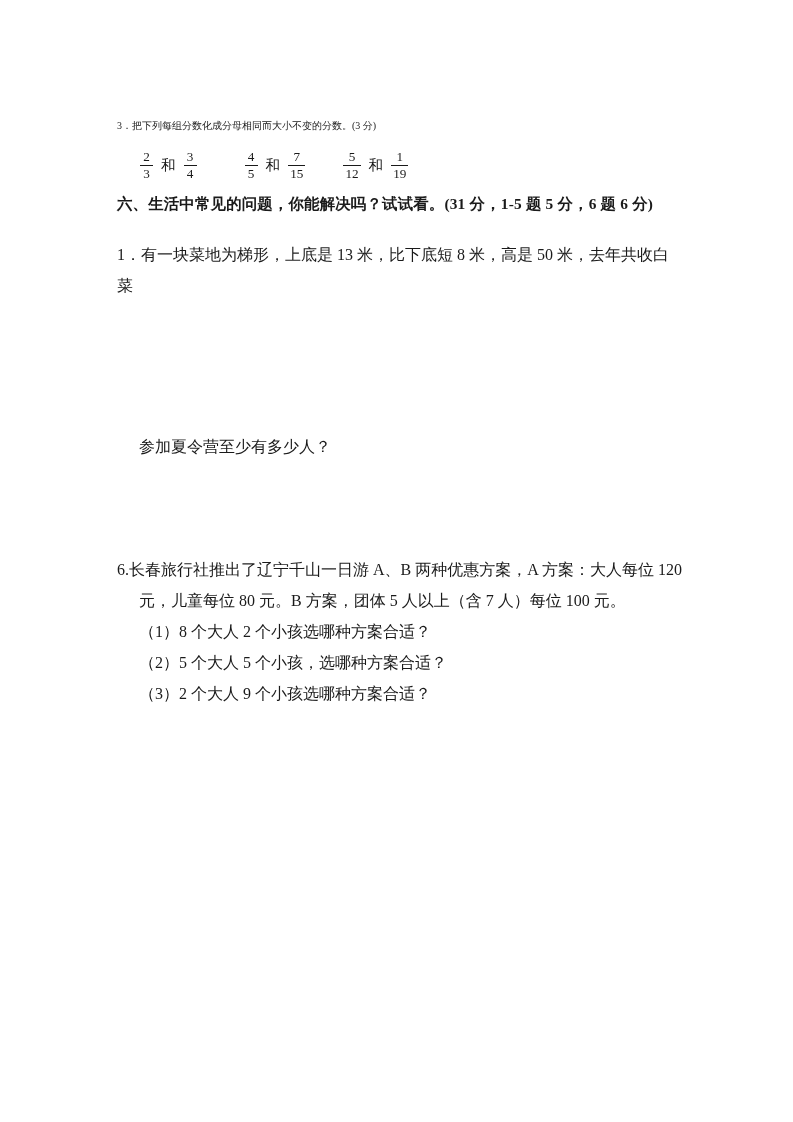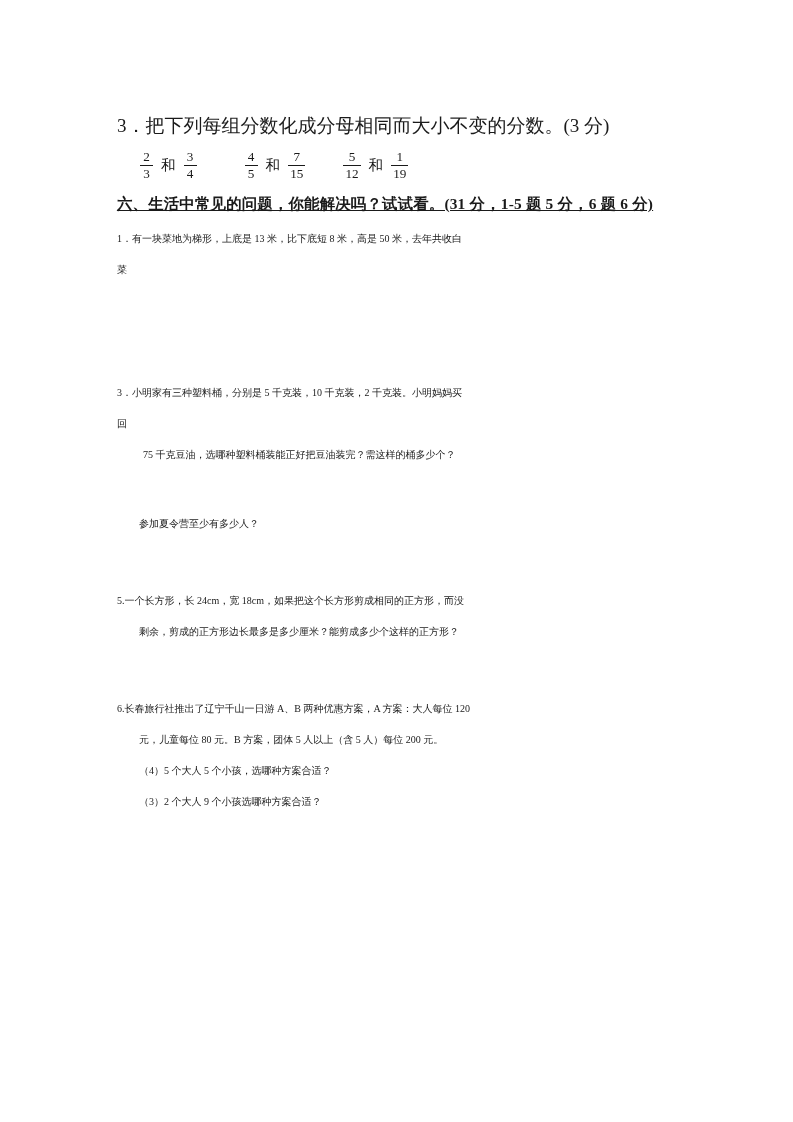--- a/index.html
+++ b/index.html
@@ -23,29 +23,29 @@
     height: 1122px;
     background: #fff;
   }
   .content {
     position: absolute;
     left: 117px;
     top: 112px;
     width: 566px;
   }
   .q-line {
-    font-size: 10px;
+    font-size: 16px;
     line-height: 31px;
   }
   .indent-1 { padding-left: 26px; }
   .indent-2 { padding-left: 22px; font-family: Liberation Serif, serif; }
 
   
   .prev-q {
-    font-size: 19px;
+    font-size: 10px;
     line-height: 28px;
     margin: 0 0 2px 0;
   }
 
   
   .frac-row {
     display: flex;
     align-items: center;
     height: 46px;
     padding-left: 22px;
@@ -86,22 +86,21 @@
     margin: 0 7px;
     font-size: 14.6px;
   }
 
   
   .section-heading {
     font-weight: bold;
     font-size: 15.4px;
     line-height: 30px;
     letter-spacing: 0.2px;
-    margin: 0 0 4px 0;
-    text-decoration: underline;
+    margin: 0 0 20px 0;
   }
 
   
   .problem {
     margin: 0;
   }
   .sp-46 { height: 46px; }
   .sp-38 { height: 38px; }
 
   sup {
@@ -173,39 +172,31 @@
     <div class="problem">
       <div class="q-line">1．有一块菜地为梯形，上底是 13 米，比下底短 8 米，高是 50 米，去年共收白</div>
       <div class="q-line">菜</div>
     </div>
     <div class="sp-46"></div>
 
     <div class="problem">
     </div>
     <div class="sp-46"></div>
 
-    <div class="problem">
-      <div class="q-line">3．小明家有三种塑料桶，分别是 5 千克装，10 千克装，2 千克装。小明妈妈买</div>
-      <div class="q-line">回</div>
-      <div class="q-line indent-1">75 千克豆油，选哪种塑料桶装能正好把豆油装完？需这样的桶多少个？</div>
-    </div>
     <div class="sp-38"></div>
 
     <div class="problem">
       <div class="q-line indent-2">参加夏令营至少有多少人？</div>
     </div>
     <div class="sp-46"></div>
 
-    <div class="problem">
-      <div class="q-line">5.一个长方形，长 24cm，宽 18cm，如果把这个长方形剪成相同的正方形，而没</div>
-      <div class="q-line indent-2">剩余，剪成的正方形边长最多是多少厘米？能剪成多少个这样的正方形？</div>
-    </div>
     <div class="sp-46"></div>
 
     <div class="problem">
       <div class="q-line">6.长春旅行社推出了辽宁千山一日游 A、B 两种优惠方案，A 方案：大人每位 120</div>
-      <div class="q-line indent-2">元，儿童每位 80 元。B 方案，团体 5 人以上（含 5 人）每位 200 元。</div>
-      <div class="q-line indent-2">（4）5 个大人 5 个小孩，选哪种方案合适？</div>
+      <div class="q-line indent-2">元，儿童每位 80 元。B 方案，团体 5 人以上（含 7 人）每位 100 元。</div>
+      <div class="q-line indent-2">（1）8 个大人 2 个小孩选哪种方案合适？</div>
+      <div class="q-line indent-2">（2）5 个大人 5 个小孩，选哪种方案合适？</div>
       <div class="q-line indent-2">（3）2 个大人 9 个小孩选哪种方案合适？</div>
     </div>
 
   </div>
 </div>
 
 </body></html>

